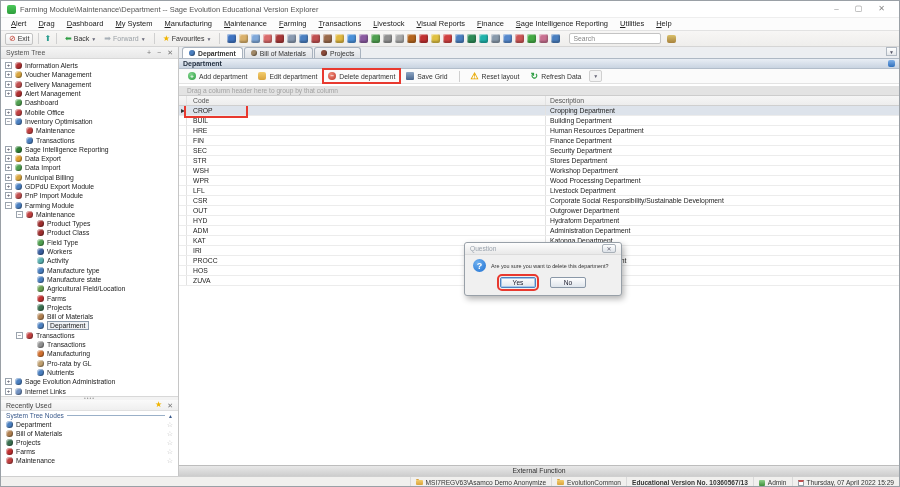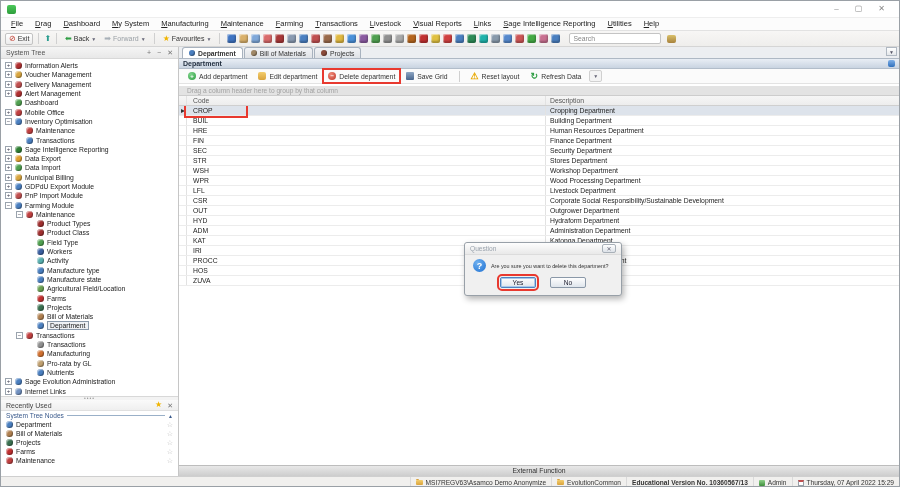--- a/index.html
+++ b/index.html
@@ -112,39 +112,40 @@
   .i-folder { width:7px; height:5px; background:linear-gradient(#f3cd6d,#d9a33c); border-radius:1px; position:relative; flex:none; }
   .i-folder::before { content:""; position:absolute; top:-1.5px; left:0; width:3px; height:1.5px; background:#d9a33c; border-radius:1px 1px 0 0; }
   .i-person { width:6px; height:6px; border-radius:1px; background:linear-gradient(#8ed08a,#3f8f3c); flex:none; }
   .i-cal { width:6px; height:6px; border:1px solid #98a0a8; background:#fff; border-top:2px solid #c05050; flex:none; }
 </style>
 </head>
 <body>
 
 <div class="titlebar">
   <span class="app-icon"></span>
+  <span class="title-text">Farming Module\Maintenance\Department -- Sage Evolution Educational Version Explorer</span>
   <span class="win-controls">
     <span>–</span>
     <span>▢</span>
     <span>✕</span>
   </span>
 </div>
 
 <div class="menubar">
-    <span class="menu-item">File</span>
+    <span class="menu-item">Alert</span>
     <span class="menu-item">Drag</span>
     <span class="menu-item">Dashboard</span>
     <span class="menu-item">My System</span>
     <span class="menu-item">Manufacturing</span>
     <span class="menu-item">Maintenance</span>
     <span class="menu-item">Farming</span>
     <span class="menu-item">Transactions</span>
     <span class="menu-item">Livestock</span>
     <span class="menu-item">Visual Reports</span>
-    <span class="menu-item">Links</span>
+    <span class="menu-item">Finance</span>
     <span class="menu-item">Sage Intelligence Reporting</span>
     <span class="menu-item">Utilities</span>
     <span class="menu-item">Help</span>
   </div>
 
 <div class="toolbar">
   <span class="tb-btn tb-exit">
     <span class="glyph" style="color:#c0392b">⊘</span>
     <span>Exit</span>
   </span>

